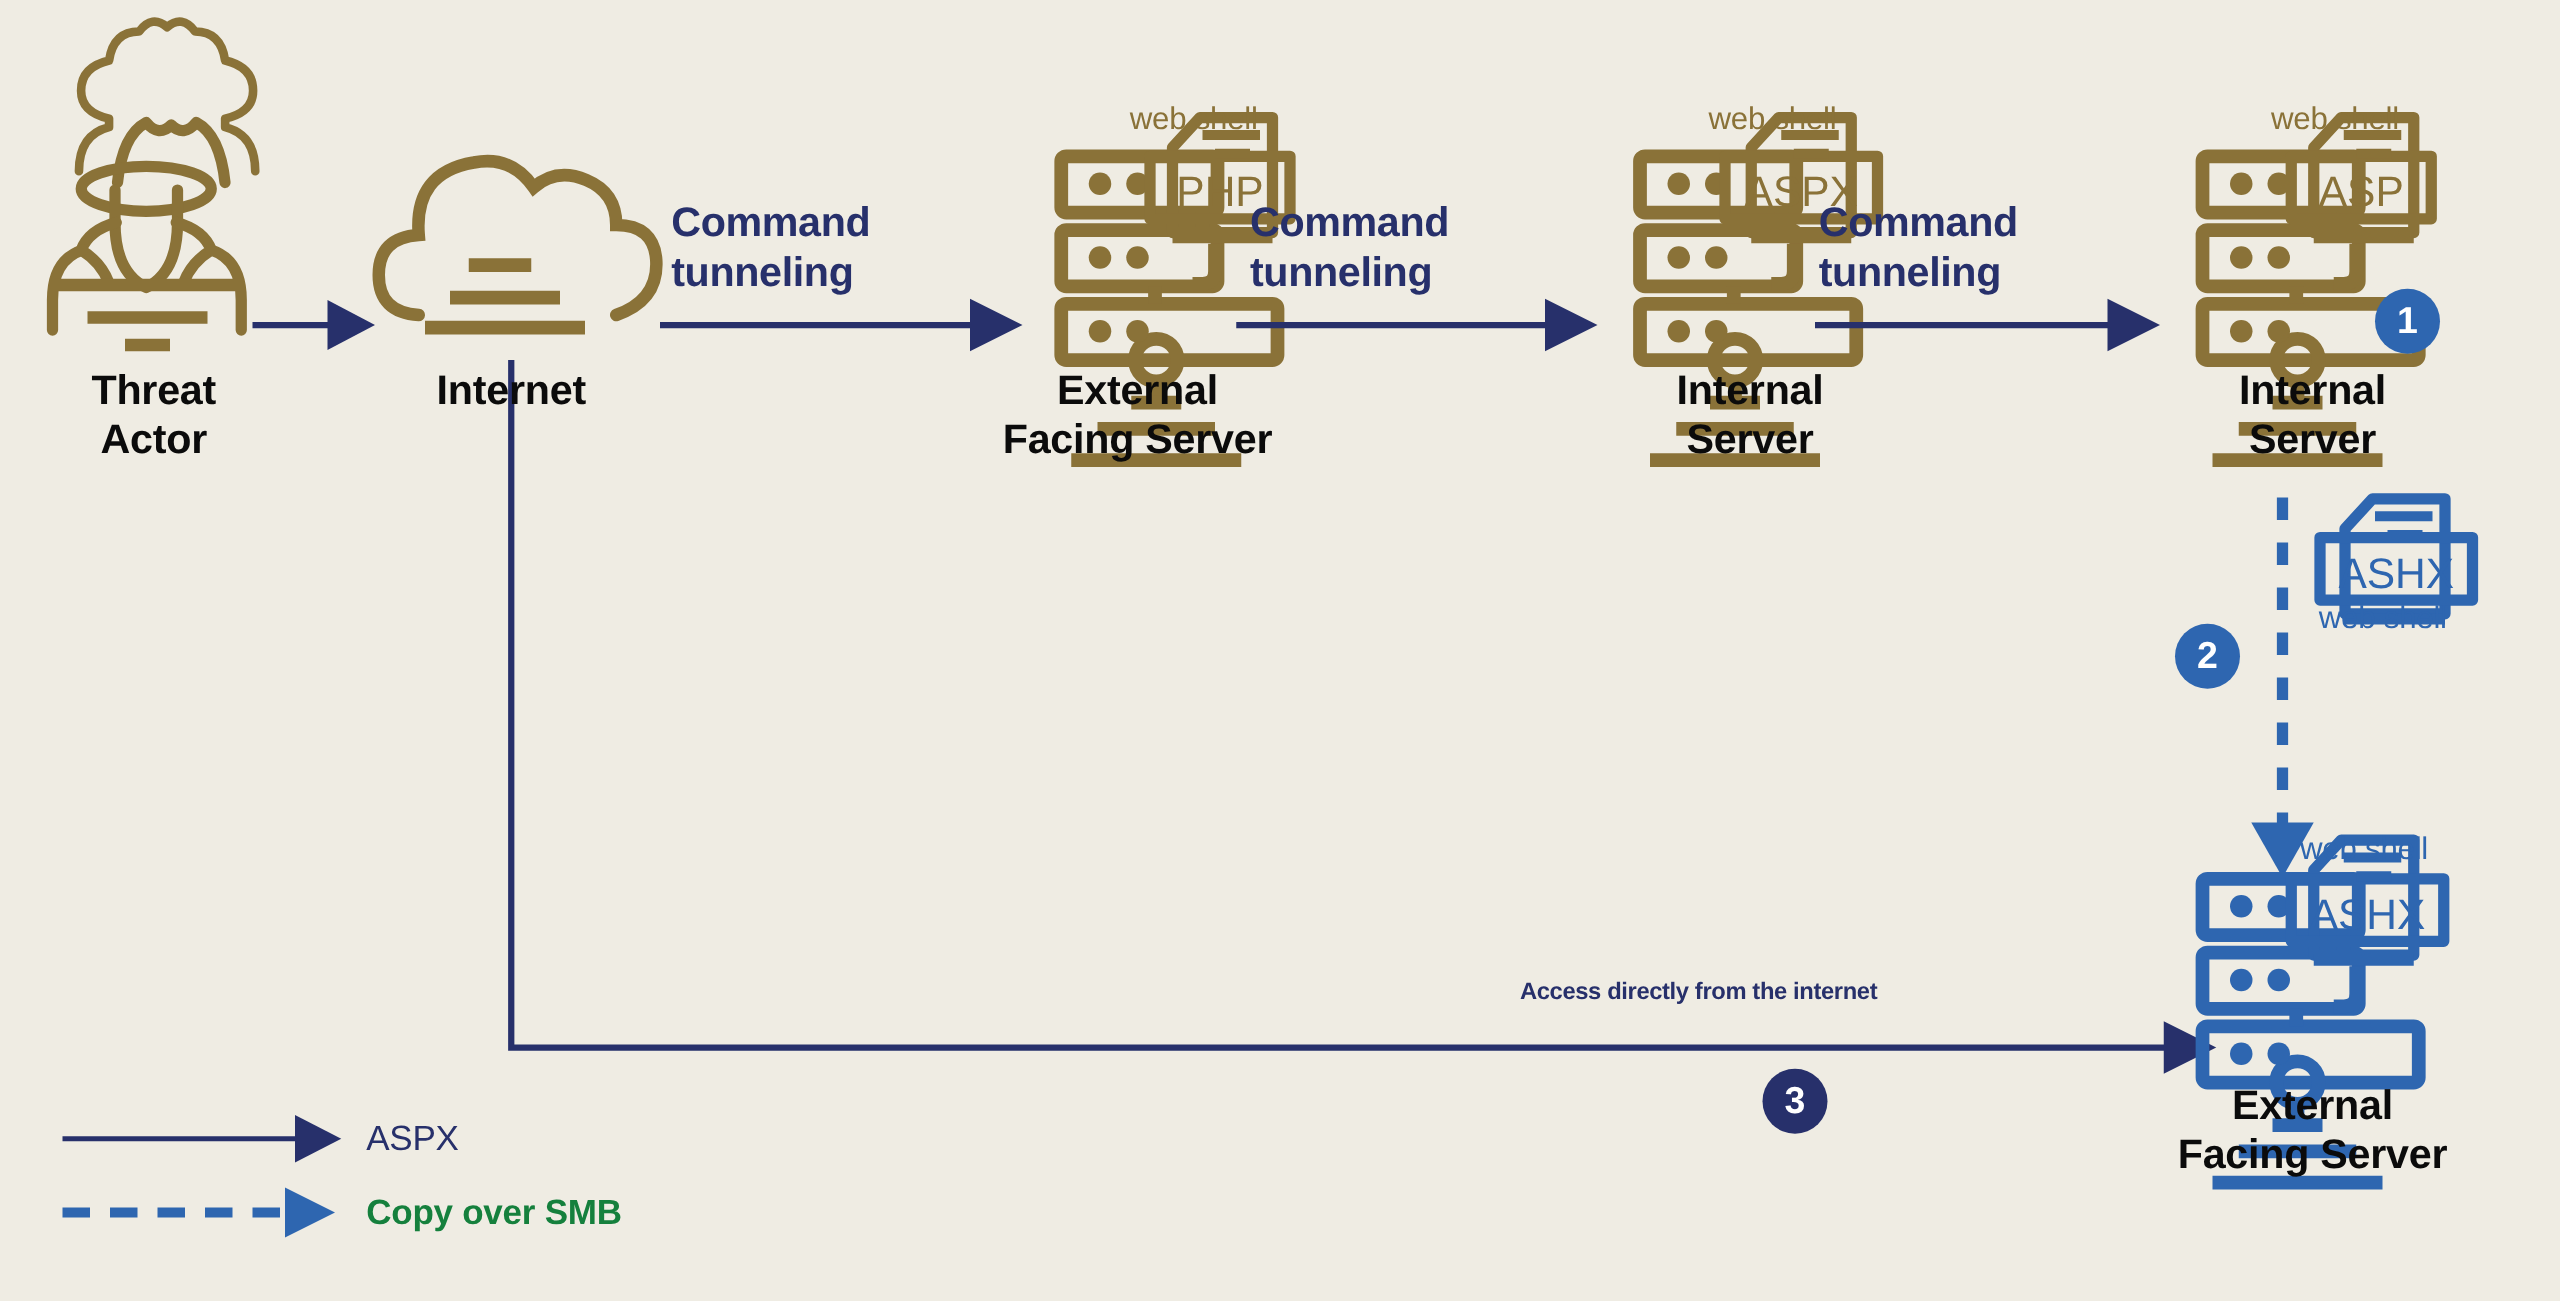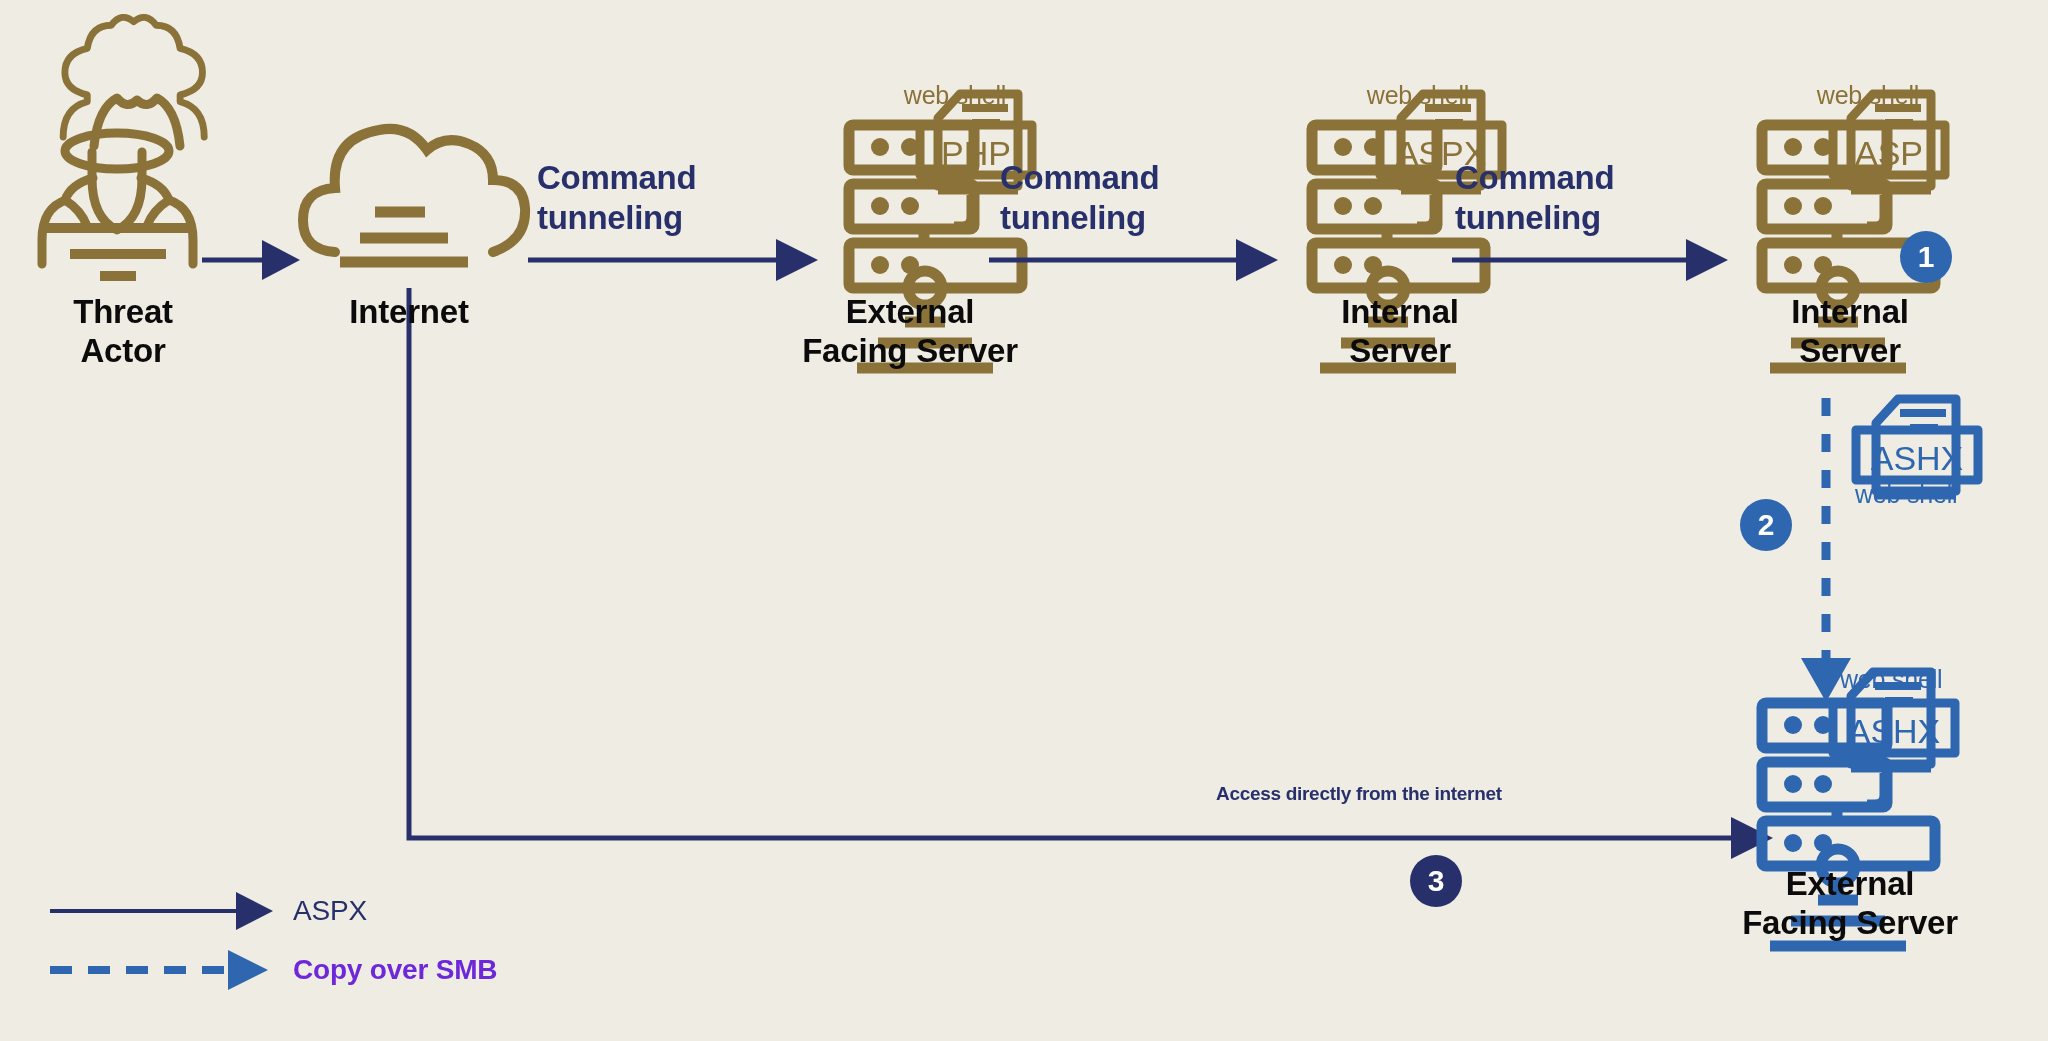--- a/index.html
+++ b/index.html
@@ -59,21 +59,21 @@
     border-radius:50%;
     width:52px;height:52px;
   }
   .legend-text{
     position:absolute;
     font-size:28px;
     letter-spacing:-0.2px;
     white-space:nowrap;
   }
   .legend-text.navy{color:#27306b;}
-  .legend-text.black{color:#6d28d9;font-weight:bold;}
+  .legend-text.black{color:#15803d;font-weight:bold;}
   .direct-label{
     position:absolute;
     font-size:19px;
     font-weight:bold;
     color:#27306b;
     letter-spacing:-0.3px;
     white-space:nowrap;
   }
 </style>
 </head>

